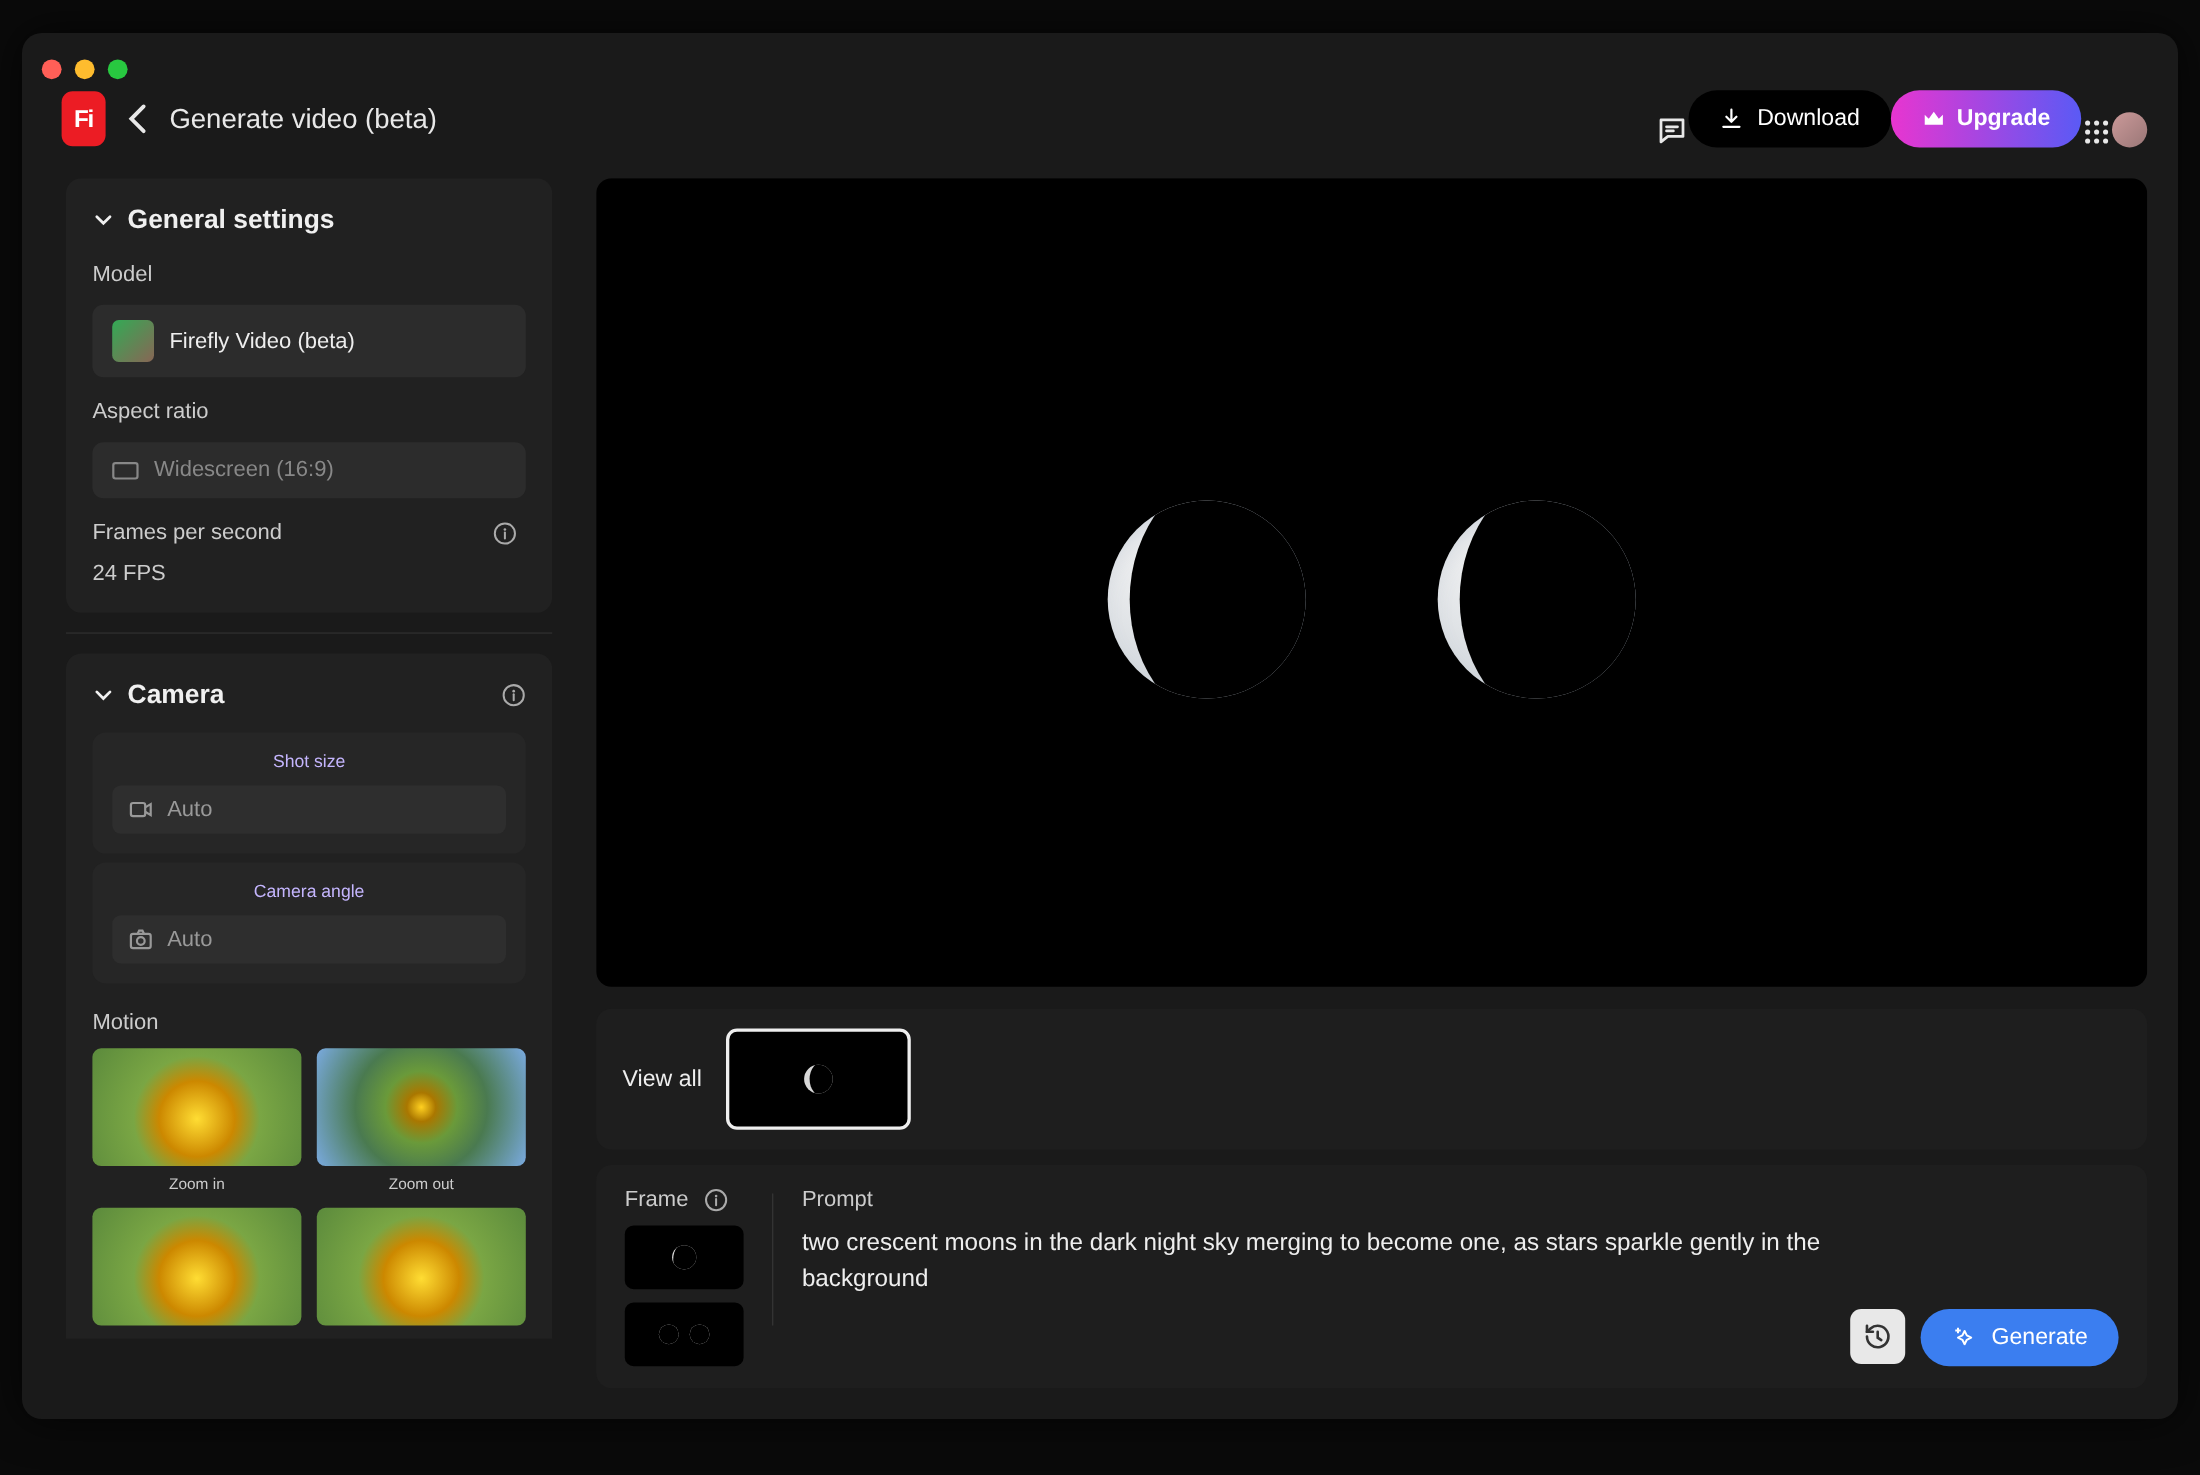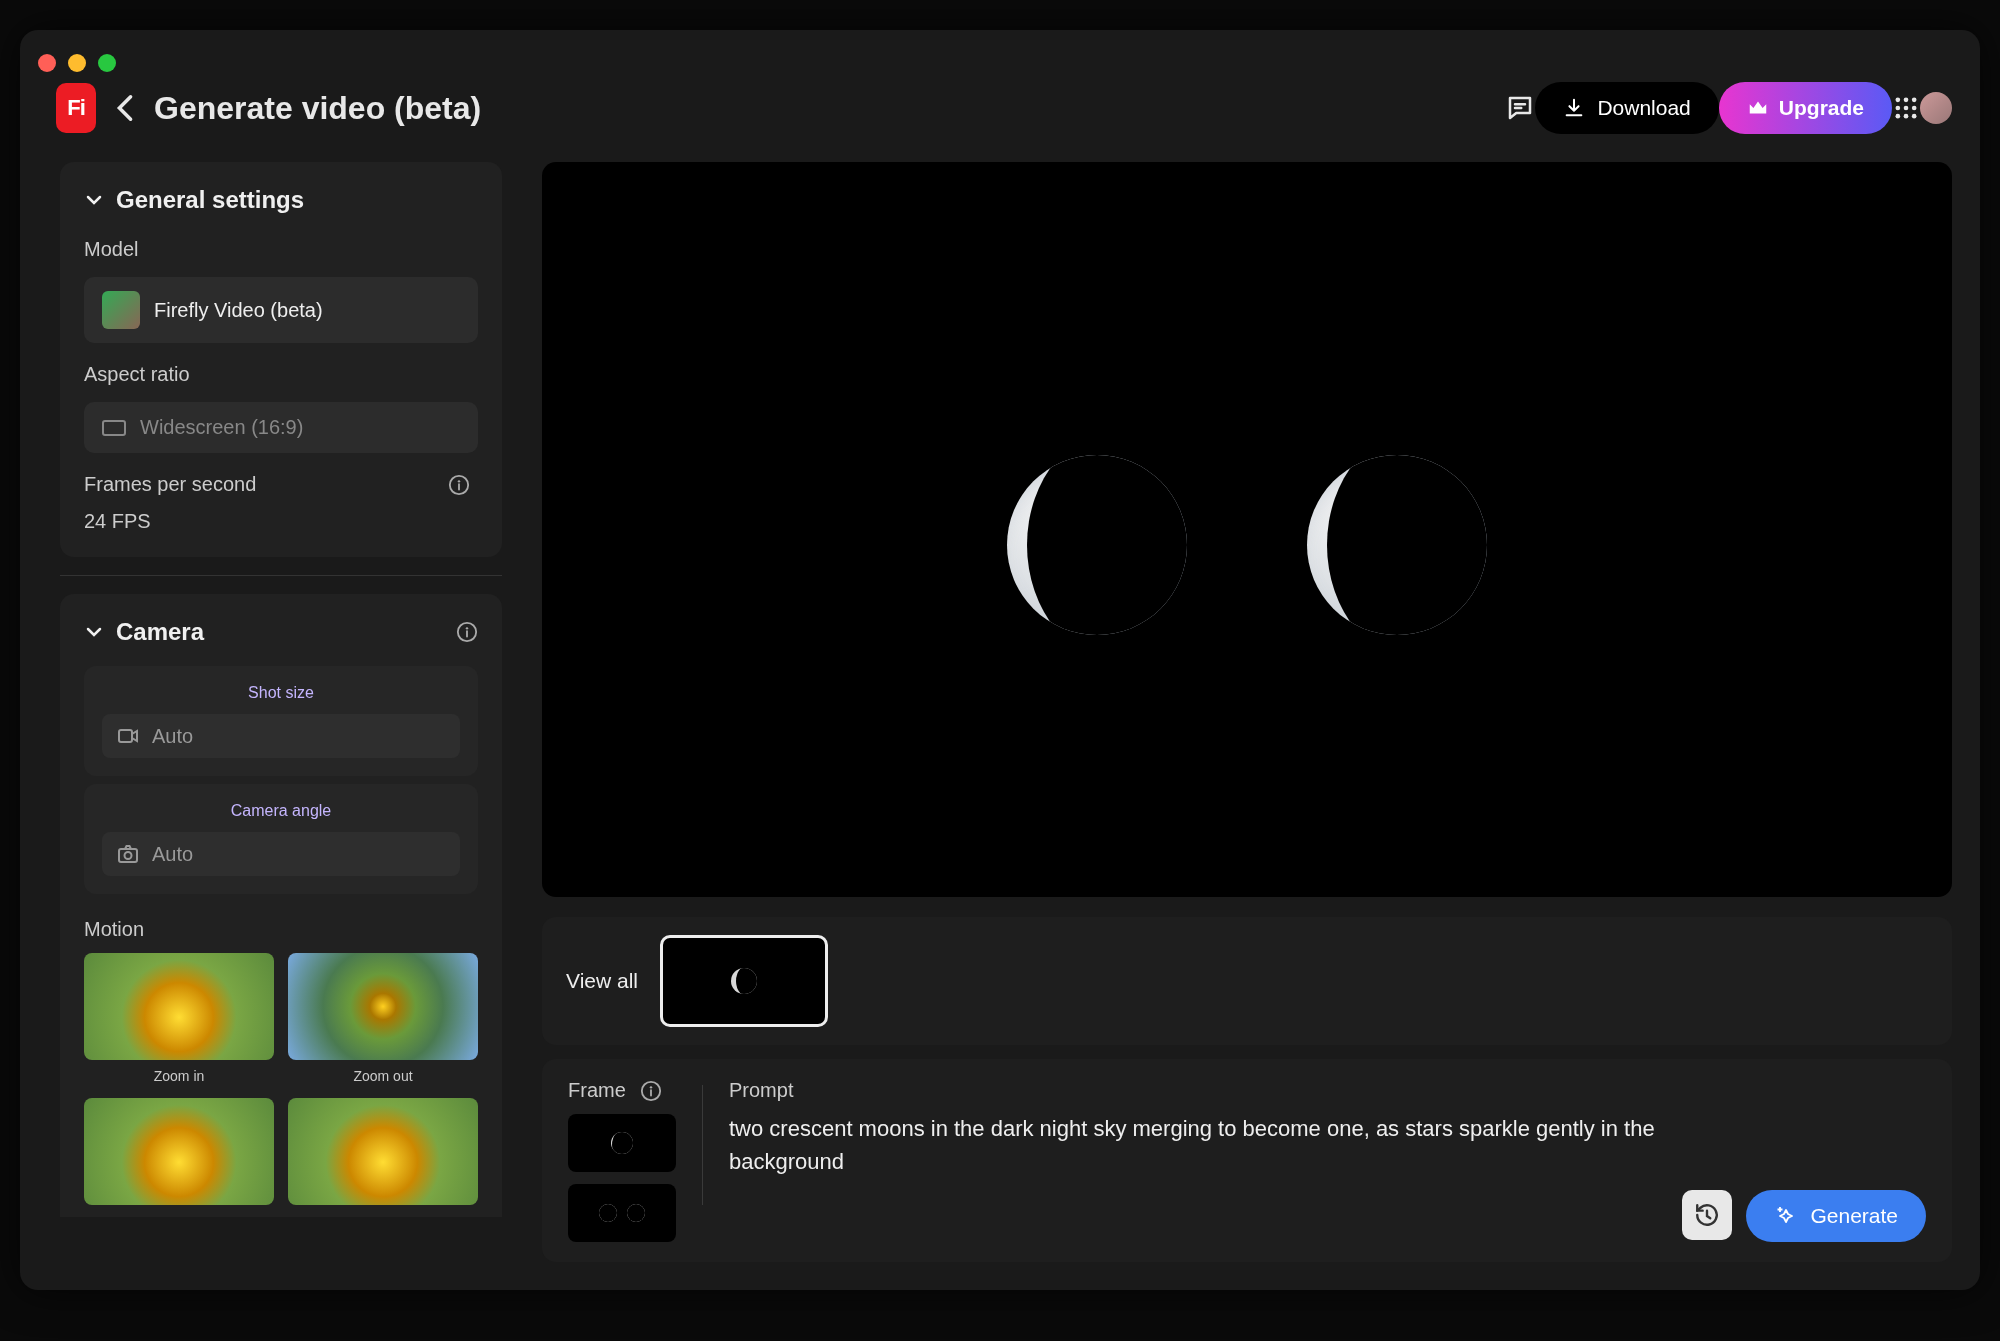--- a/index.html
+++ b/index.html
@@ -6,22 +6,22 @@
 body { background: #0a0a0a; width: 2000px; height: 1341px; overflow: hidden; }
 .window { width: 1960px; height: 1260px; margin: 30px auto; background: #1a1a1a; border-radius: 18px; position: relative; overflow: hidden; box-shadow: 0 0 40px rgba(0,0,0,0.7); }
 .titlebar { height: 24px; padding: 24px 18px 0 18px; display: flex; gap: 12px; }
 .tl-dot { width: 18px; height: 18px; border-radius: 50%; }
 .tl-red { background: #ff5f57; }
 .tl-yellow { background: #febc2e; }
 .tl-green { background: #28c840; }
 .header { display: flex; align-items: center; padding: 28px 28px 28px 36px; gap: 20px; }
 .logo { width: 40px; height: 50px; background: #ec1c24; border-radius: 10px; display: flex; align-items: center; justify-content: center; color: #fff; font-size: 22px; font-weight: 600; letter-spacing: -1px; }
 .back-btn { color: #e8e8e8; display: flex; align-items: center; }
-.page-title { color: #e8e8e8; font-size: 32px; font-weight: 700; text-align: center; }
-.header-right { margin-left: auto; display: flex; align-items: center; }
+.page-title { color: #e8e8e8; font-size: 25px; font-weight: 400; text-align: center; }
+.header-right { margin-left: auto; display: flex; align-items: flex-end; }
 .icon-btn { color: #e8e8e8; cursor: pointer; display: flex; }
 .download-btn { background: #000; color: #fff; border-radius: 30px; padding: 14px 28px; display: flex; align-items: center; gap: 12px; font-size: 21px; cursor: pointer; }
 .upgrade-btn { background: linear-gradient(90deg, #e835d0 0%, #5a5af5 100%); color: #fff; border-radius: 30px; padding: 14px 28px; display: flex; align-items: center; gap: 10px; font-size: 21px; cursor: pointer; font-weight: bold; }
 .apps-btn { color: #e8e8e8; cursor: pointer; }
 .avatar { width: 32px; height: 32px; border-radius: 50%; background: linear-gradient(135deg,#c99,#977); }
 .body { display: flex; height: calc(100% - 160px); }
 .sidebar { width: 510px; padding: 0 28px 0 40px; overflow-y: auto; }
 .section { background: #212121; border-radius: 14px 14px 0 0; margin-top: 10px; }
 .section.first { border-radius: 14px; margin-top: 0; }
 .sec-head { display: flex; align-items: center; gap: 12px; padding: 24px 24px 12px 24px; color: #f0f0f0; font-size: 24px; font-weight: 600; }

